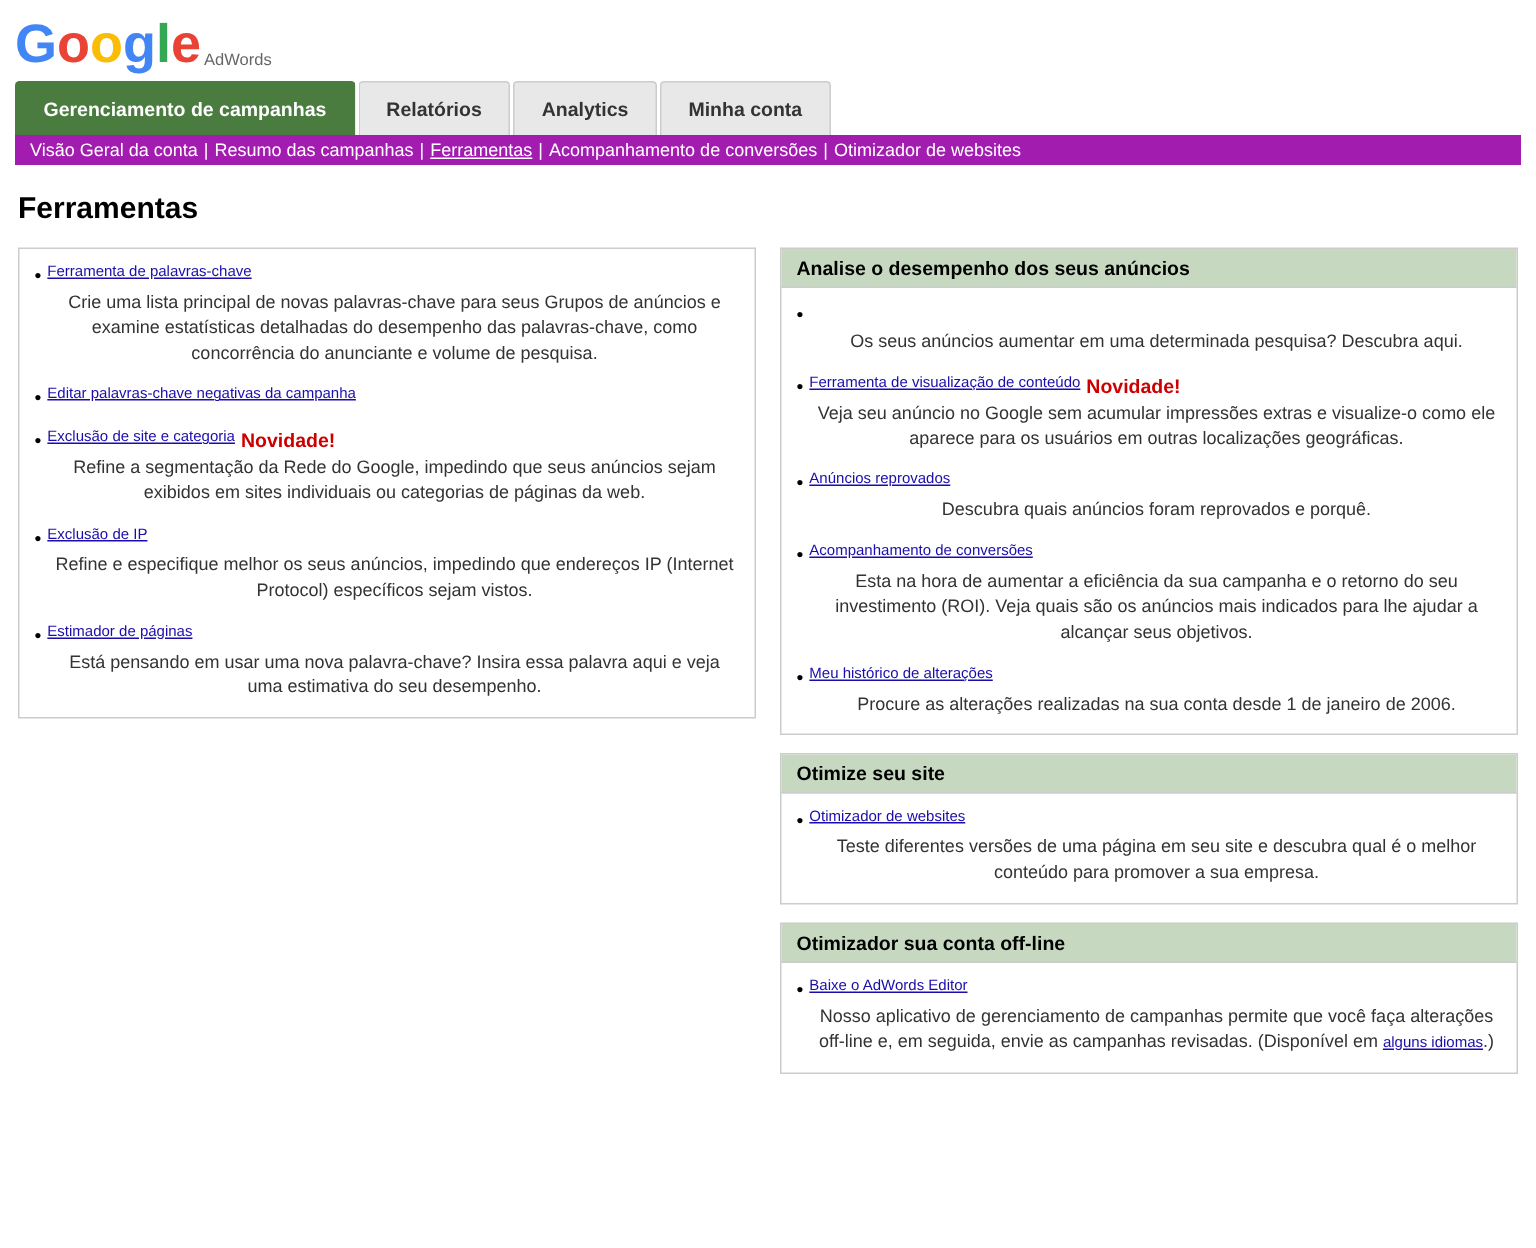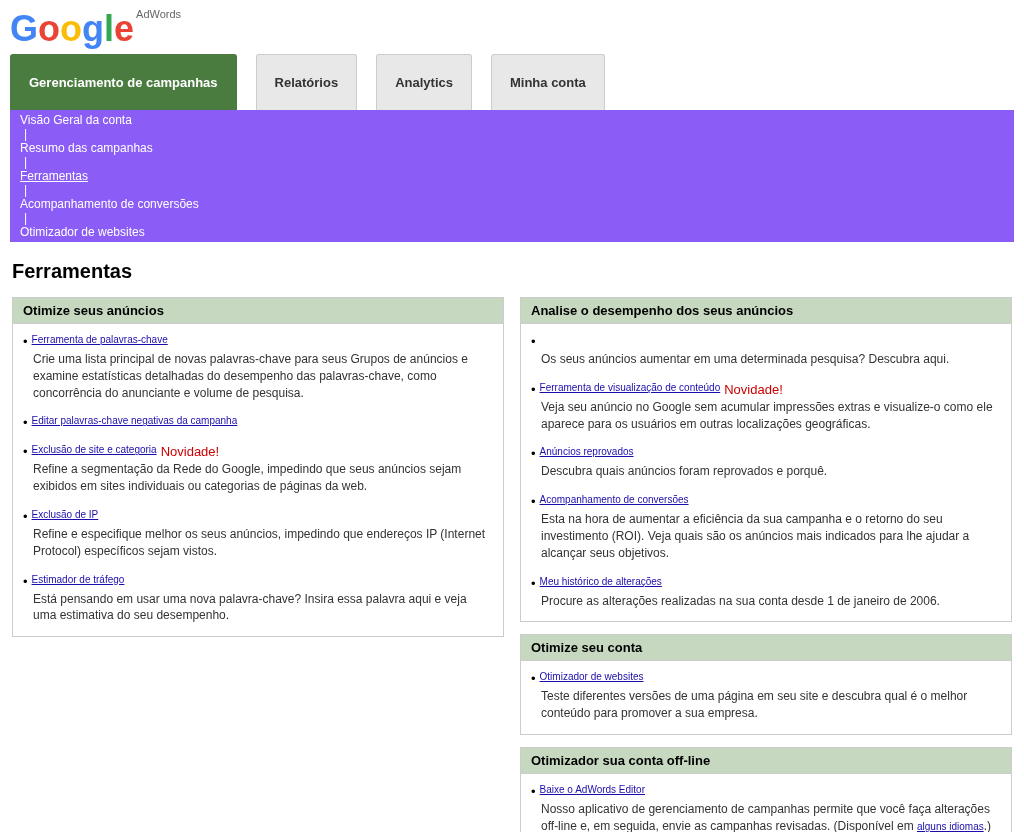--- a/index.html
+++ b/index.html
@@ -1,57 +1,56 @@
 <!DOCTYPE html>
 <html><head>
   <meta charset="utf-8">
   <style>
     * { margin: 0; padding: 0; box-sizing: border-box; }
     body { font-family: Arial, sans-serif; font-size: 13px; color: #000; background: #fff; }
 
     
     #header { padding: 8px 10px 4px 10px; }
-    #logo-area { display: flex; align-items: flex-start; margin-bottom: 4px; }
+    #logo-area { display: flex; align-items: flex-end; margin-bottom: 4px; }
     #logo-google { font-size: 36px; font-weight: bold; font-family: Arial, sans-serif; }
     #logo-google .g1 { color: #4285F4; }
     #logo-google .g2 { color: #EA4335; }
     #logo-google .g3 { color: #FBBC05; }
     #logo-google .g4 { color: #4285F4; }
     #logo-google .g5 { color: #34A853; }
     #logo-google .g6 { color: #EA4335; }
     #logo-adwords { font-size: 11px; color: #666; margin-left: 2px; margin-bottom: 4px; }
 
     
     #nav-tabs { display: flex; background: #fff; padding: 0; }
     .nav-tab {
-      padding: 20px 18px;
+      padding: 10px 18px;
       font-size: 13px;
       font-weight: bold;
       cursor: pointer;
       border: 1px solid #ccc;
       border-bottom: none;
       background: #e8e8e8;
       color: #333;
-      margin-right: 19px;
+      margin-right: 2px;
       border-radius: 3px 3px 0 0;
     }
     .nav-tab.active {
       background: #4a7c3f;
       color: #fff;
       border-color: #4a7c3f;
     }
 
     
     #sub-nav {
-      background: #8b5cf6;
+      background: #a21caf;
       padding: 3px 10px;
       display: flex;
       flex-wrap: wrap;
       gap: 0;
-      flex-direction: column;
     }
     .sub-nav-link {
       color: #fff;
       text-decoration: none;
       font-size: 12px;
       cursor: pointer;
     }
     .sub-nav-sep { color: #fff; font-size: 12px; padding: 0 4px; }
     .sub-nav-link.active { text-decoration: underline; }
 
@@ -73,22 +72,22 @@
       border-bottom: 1px solid #ccc;
     }
     .section-body { padding: 10px 10px 12px 10px; }
 
     
     .tool-item { margin-bottom: 14px; }
     .tool-item:last-child { margin-bottom: 0; }
     .tool-item-bullet { display: flex; align-items: flex-start; }
     .bullet { margin-right: 4px; color: #000; }
     .tool-link { color: #1a0dab; text-decoration: underline; font-size: 10px; cursor: pointer; }
-    .tool-desc { color: #333; font-size: 12px; margin-top: 2px; margin-left: 10px; line-height: 1.4; }
-    .novidade { color: #cc0000; font-weight: normal; font-size: 13px; }
+    .tool-desc { color: #333; font-size: 12px; margin-top: 2px; margin-left: 10px; line-height: 1.4; text-align: center; }
+    .novidade { color: #cc0000; font-weight: bold; font-size: 13px; }
   </style>
 </head>
 <body>
 
 <div id="header">
   <div id="logo-area">
     <div id="logo-google">
       <span class="g1">G</span><span class="g2">o</span><span class="g3">o</span><span class="g4">g</span><span class="g5">l</span><span class="g6">e</span>
     </div>
     <div id="logo-adwords">
@@ -116,21 +115,20 @@
   </div>
 </div>
 
 <div id="main">
   <div id="page-title">Ferramentas</div>
 
   <div id="columns">
 
     <div class="column">
       <div class="section-box">
-        <div class="section-header">Otimize seus anúncios</div>
         <div class="section-body">
 
           <div class="tool-item">
             <div class="tool-item-bullet">
               <span class="bullet">•</span>
               <a class="tool-link">Ferramenta de palavras-chave</a>
             </div>
             <div class="tool-desc">Crie uma lista principal de novas palavras-chave para seus Grupos de anúncios e examine estatísticas detalhadas do desempenho das palavras-chave, como concorrência do anunciante e volume de pesquisa.</div>
           </div>
 
@@ -154,21 +152,21 @@
             <div class="tool-item-bullet">
               <span class="bullet">•</span>
               <a class="tool-link">Exclusão de IP</a>
             </div>
             <div class="tool-desc">Refine e especifique melhor os seus anúncios, impedindo que endereços IP (Internet Protocol) específicos sejam vistos.</div>
           </div>
 
           <div class="tool-item">
             <div class="tool-item-bullet">
               <span class="bullet">•</span>
-              <a class="tool-link">Estimador de tráfego</a>
+              <a class="tool-link">Estimador de páginas</a>
             </div>
             <div class="tool-desc">Está pensando em usar uma nova palavra-chave? Insira essa palavra aqui e veja uma estimativa do seu desempenho.</div>
           </div>
 
         </div>
       </div>
     </div>
 
     <div class="column">
 
@@ -213,21 +211,21 @@
               <span class="bullet">•</span>
               <a class="tool-link">Meu histórico de alterações</a>
             </div>
             <div class="tool-desc">Procure as alterações realizadas na sua conta desde 1 de janeiro de 2006.</div>
           </div>
 
         </div>
       </div>
 
       <div class="section-box">
-        <div class="section-header">Otimize seu conta</div>
+        <div class="section-header">Otimize seu site</div>
         <div class="section-body">
           <div class="tool-item">
             <div class="tool-item-bullet">
               <span class="bullet">•</span>
               <a class="tool-link">Otimizador de websites</a>
             </div>
             <div class="tool-desc">Teste diferentes versões de uma página em seu site e descubra qual é o melhor conteúdo para promover a sua empresa.</div>
           </div>
         </div>
       </div>

